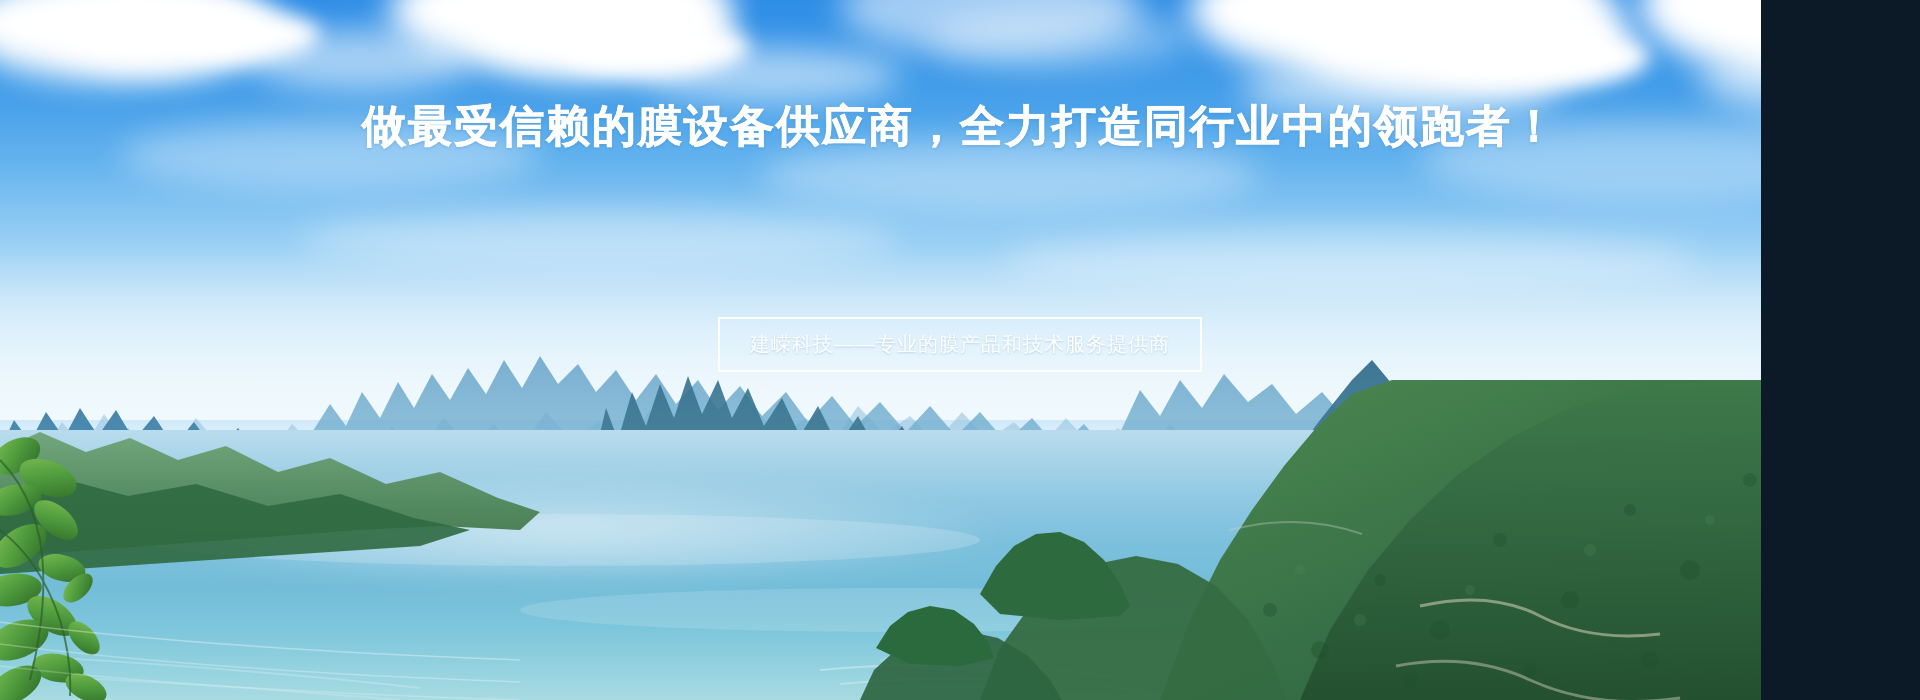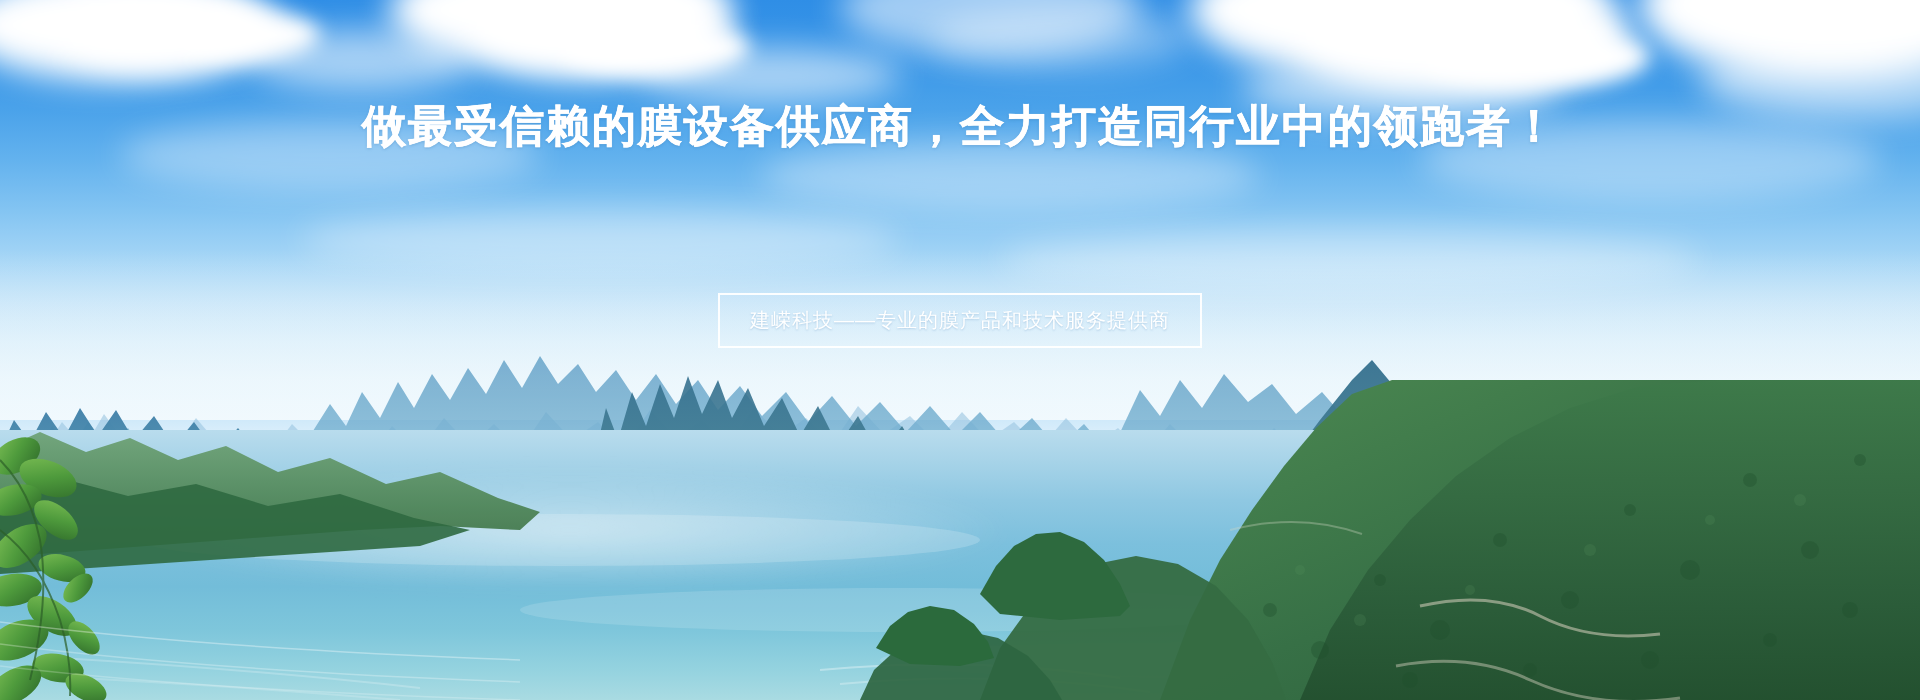--- a/index.html
+++ b/index.html
@@ -1,21 +1,21 @@
 <!DOCTYPE html>
 <html><head>
 <meta charset="utf-8">
 <title>Banner</title>
 <style>
   html,body{margin:0;padding:0;background:#0b1a26;}
   body{font-family:"Liberation Sans","DejaVu Sans",sans-serif;}
 
   #stage{
     position:relative;
-    width:1920px;height:700px;
+    width:1761px;height:700px;
     overflow:hidden;
     background:#39a0e8;
     text-decoration:underline;
   }
 
   
   .sky{
     position:absolute;left:0;top:0;width:1920px;height:420px;
     background:linear-gradient(to bottom,
       #2f8ee6 0%,
@@ -107,20 +107,21 @@
   .tagbox{
     border:2px solid rgba(255,255,255,.95);
     padding:13px 30px 14px 30px;
     font-size:20px;
     line-height:24px;
     color:#ffffff;
     letter-spacing:1px;
     white-space:nowrap;
     text-shadow:0 1px 2px rgba(60,120,175,.28);
     background:rgba(255,255,255,.02);
+    margin-top:24px;
   }
 </style>
 </head>
 <body>
 
 <div id="stage">
 
   <div class="sky"></div>
 
   <div>

